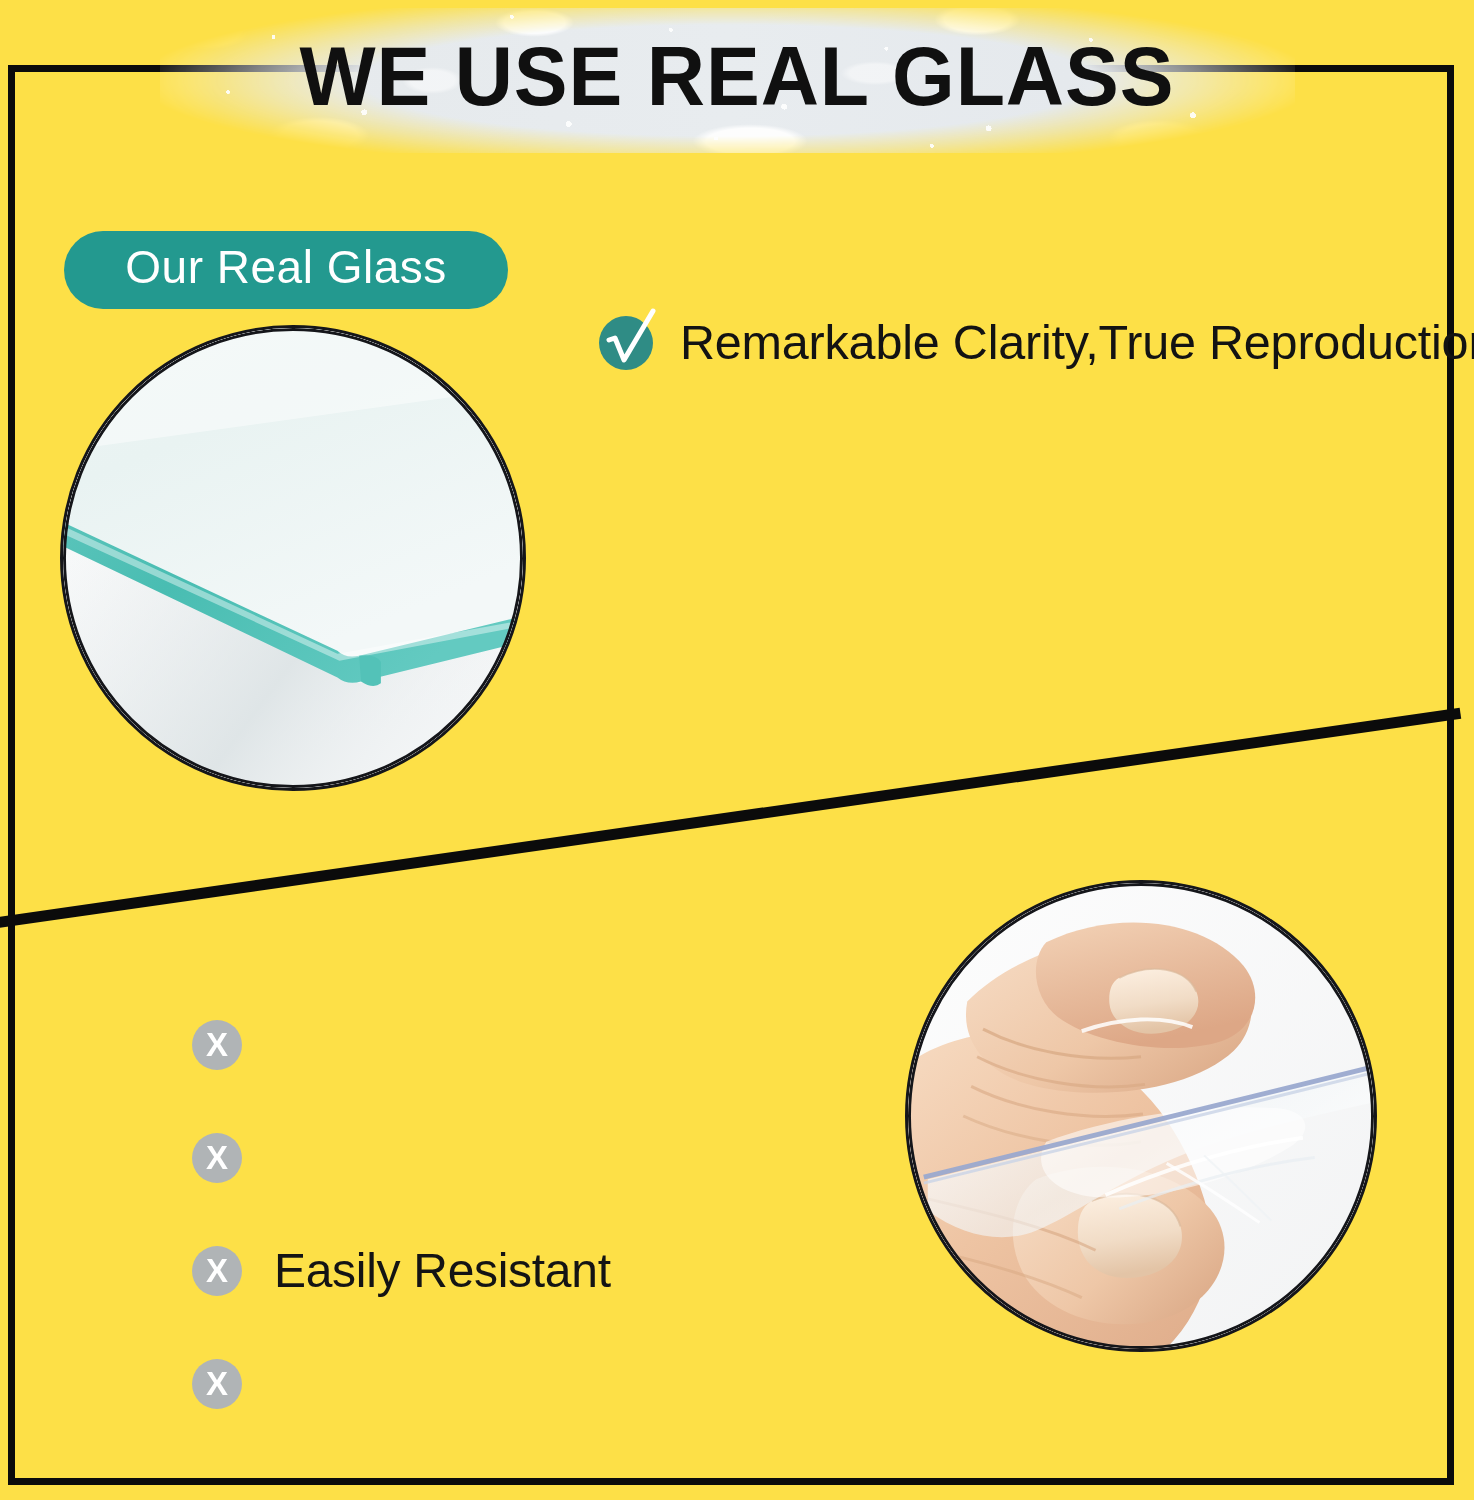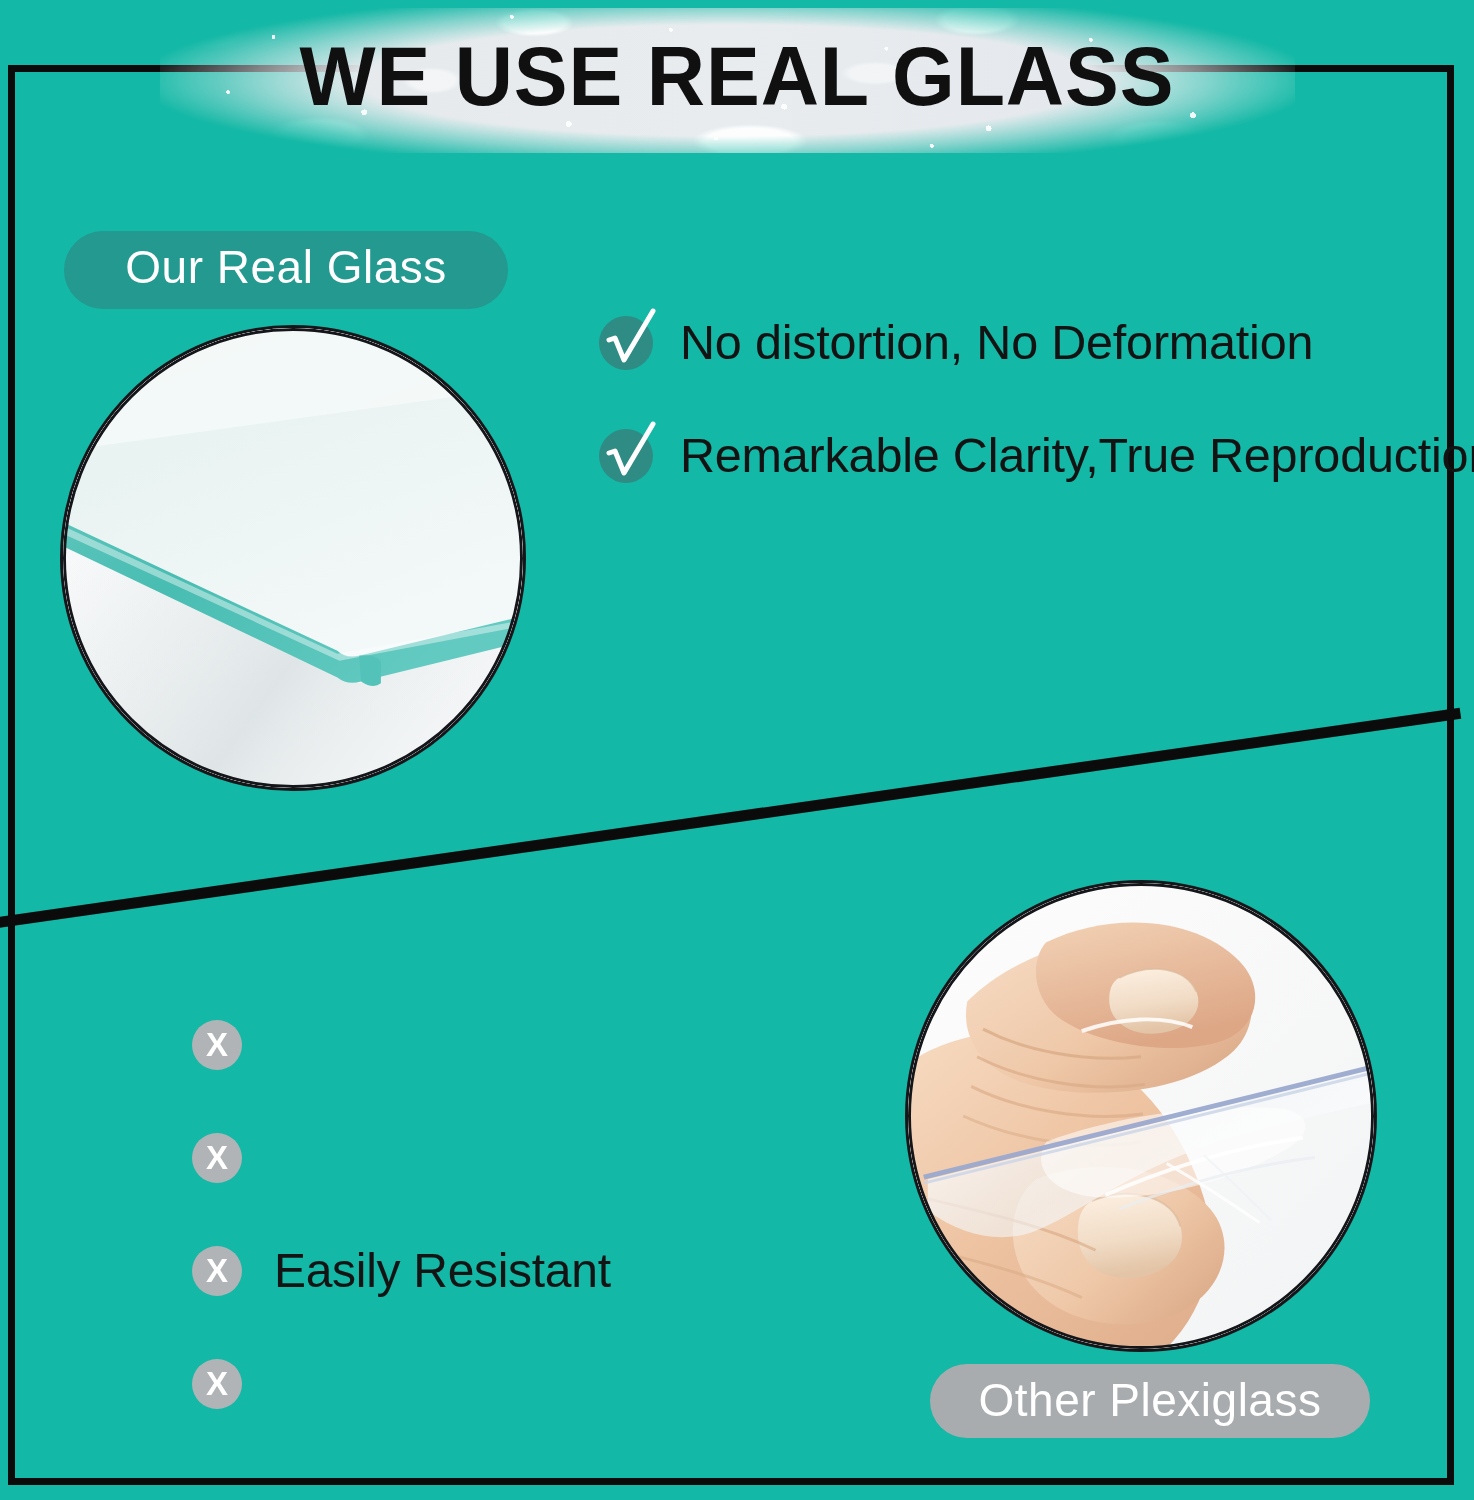--- a/index.html
+++ b/index.html
@@ -12,21 +12,21 @@
     height: 1500px;
     overflow: hidden;
     font-family: "Liberation Sans", sans-serif;
     position: relative;
   }
 
   #stage {
     position: relative;
     width: 1474px;
     height: 1500px;
-    background: #14b8a6;
+    background: #fde047;
     overflow: hidden;
   }
 
   
   .frame {
     position: absolute;
     left: 8px;
     top: 65px;
     width: 1446px;      
     height: 1420px;     
@@ -293,29 +293,20 @@
         <path d="M 300 332 Q 316 330 322 338 L 322 360 Q 314 366 302 358 Z" fill="#53c2b8"></path>
 
         <path d="M -40 -40 L 466 -40 L 466 60 L -40 130 Z" fill="#ffffff" opacity="0.45"></path>
       </g>
       <circle cx="233" cy="233" r="231.5" fill="none" stroke="#15161a" stroke-width="3"></circle>
     </svg>
   </div>
 
   <div class="feature-list">
 
-    <div class="feature-row">
-      <span class="check-icon">
-        <svg width="58" height="58" viewBox="0 0 58 58" xmlns="http://www.w3.org/2000/svg">
-          <circle cx="28" cy="30" r="27" fill="#2F8C85"></circle>
-          <path d="M11 27 L17 25 L26 47 L55 -2" fill="none" stroke="#ffffff" stroke-width="5" stroke-linecap="round" stroke-linejoin="round"></path>
-        </svg>
-      </span>
-      <span class="feature-text">No distortion, No Deformation</span>
-    </div>
 
     <div class="feature-row">
       <span class="check-icon">
         <svg width="58" height="58" viewBox="0 0 58 58" xmlns="http://www.w3.org/2000/svg">
           <circle cx="28" cy="30" r="27" fill="#2F8C85"></circle>
           <path d="M11 27 L17 25 L26 47 L55 -2" fill="none" stroke="#ffffff" stroke-width="5" stroke-linecap="round" stroke-linejoin="round"></path>
         </svg>
       </span>
       <span class="feature-text">Remarkable Clarity,True Reproduction</span>
     </div>
@@ -431,15 +422,14 @@
         <path d="M 214 330 C 276 306 344 286 412 278" stroke="#e8eef2" stroke-width="3" fill="none" opacity="0.7"></path>
         <path d="M 262 284 C 300 306 330 326 356 344" stroke="#ffffff" stroke-width="3" fill="none" opacity="0.8"></path>
         <path d="M 300 276 C 326 300 348 322 368 342" stroke="#eef2f5" stroke-width="2" fill="none" opacity="0.7"></path>
 
         <path d="M 176 150 C 216 136 258 134 288 146" stroke="#ffffff" stroke-width="4" fill="none" opacity="0.85"></path>
       </g>
       <circle cx="236" cy="236" r="234.5" fill="none" stroke="#15161a" stroke-width="3"></circle>
     </svg>
   </div>
 
-  <div class="badge badge-other">Other Plexiglass</div>
 
 </div>
 
 </body></html>

